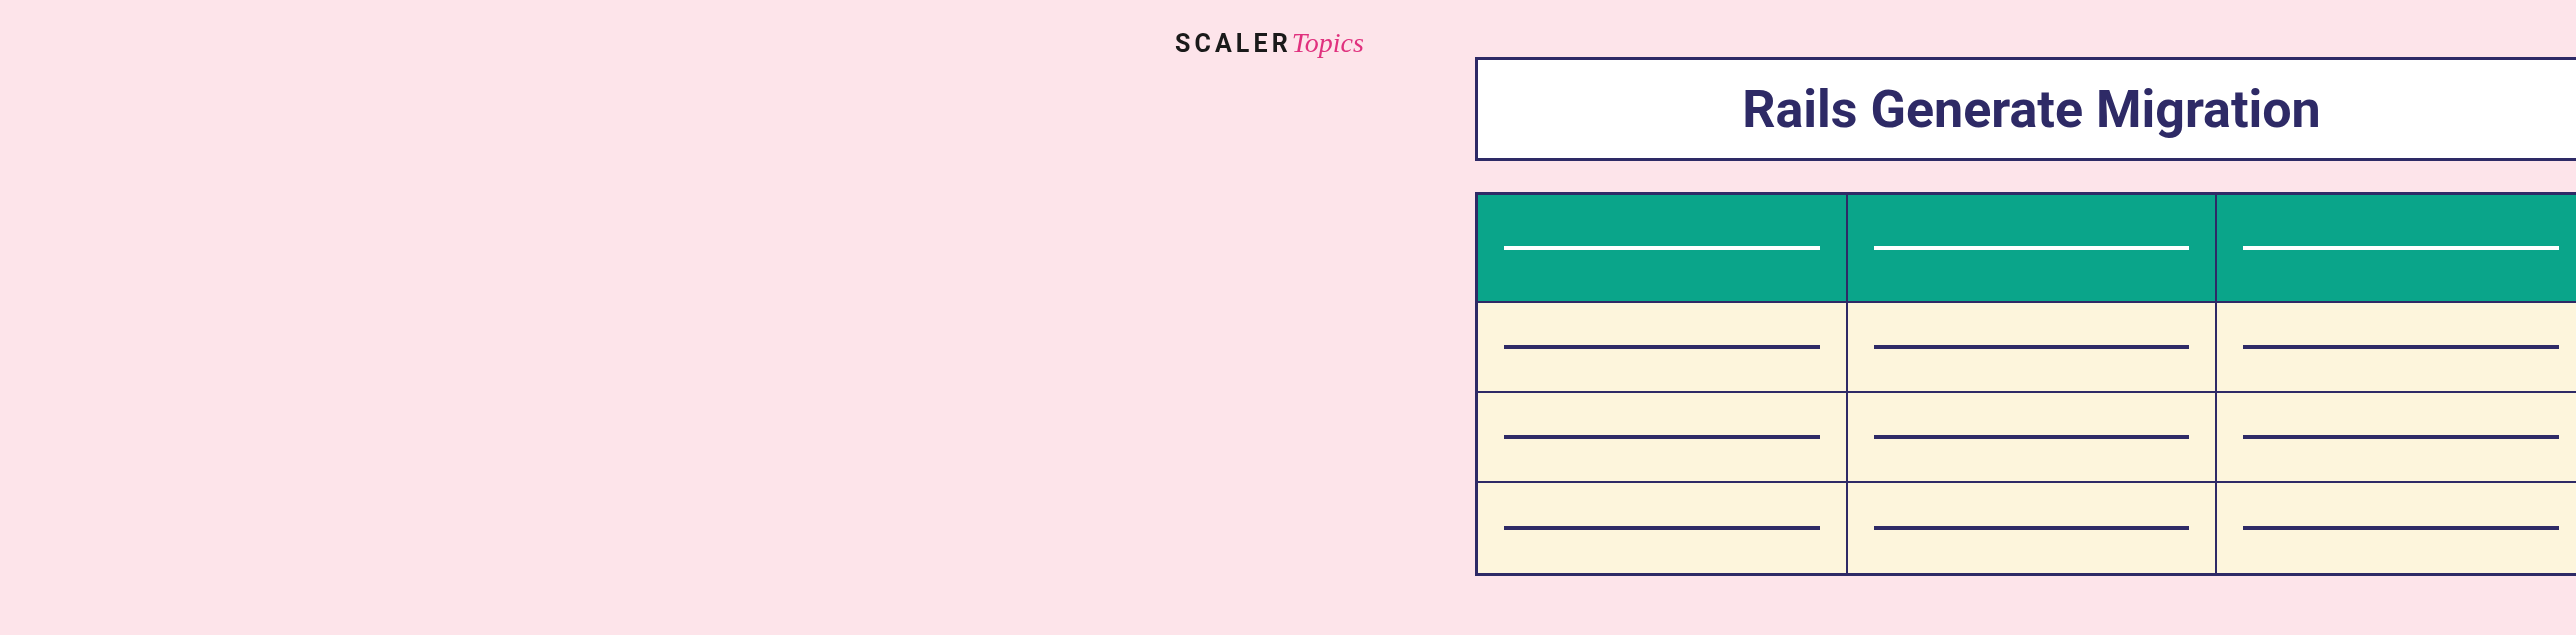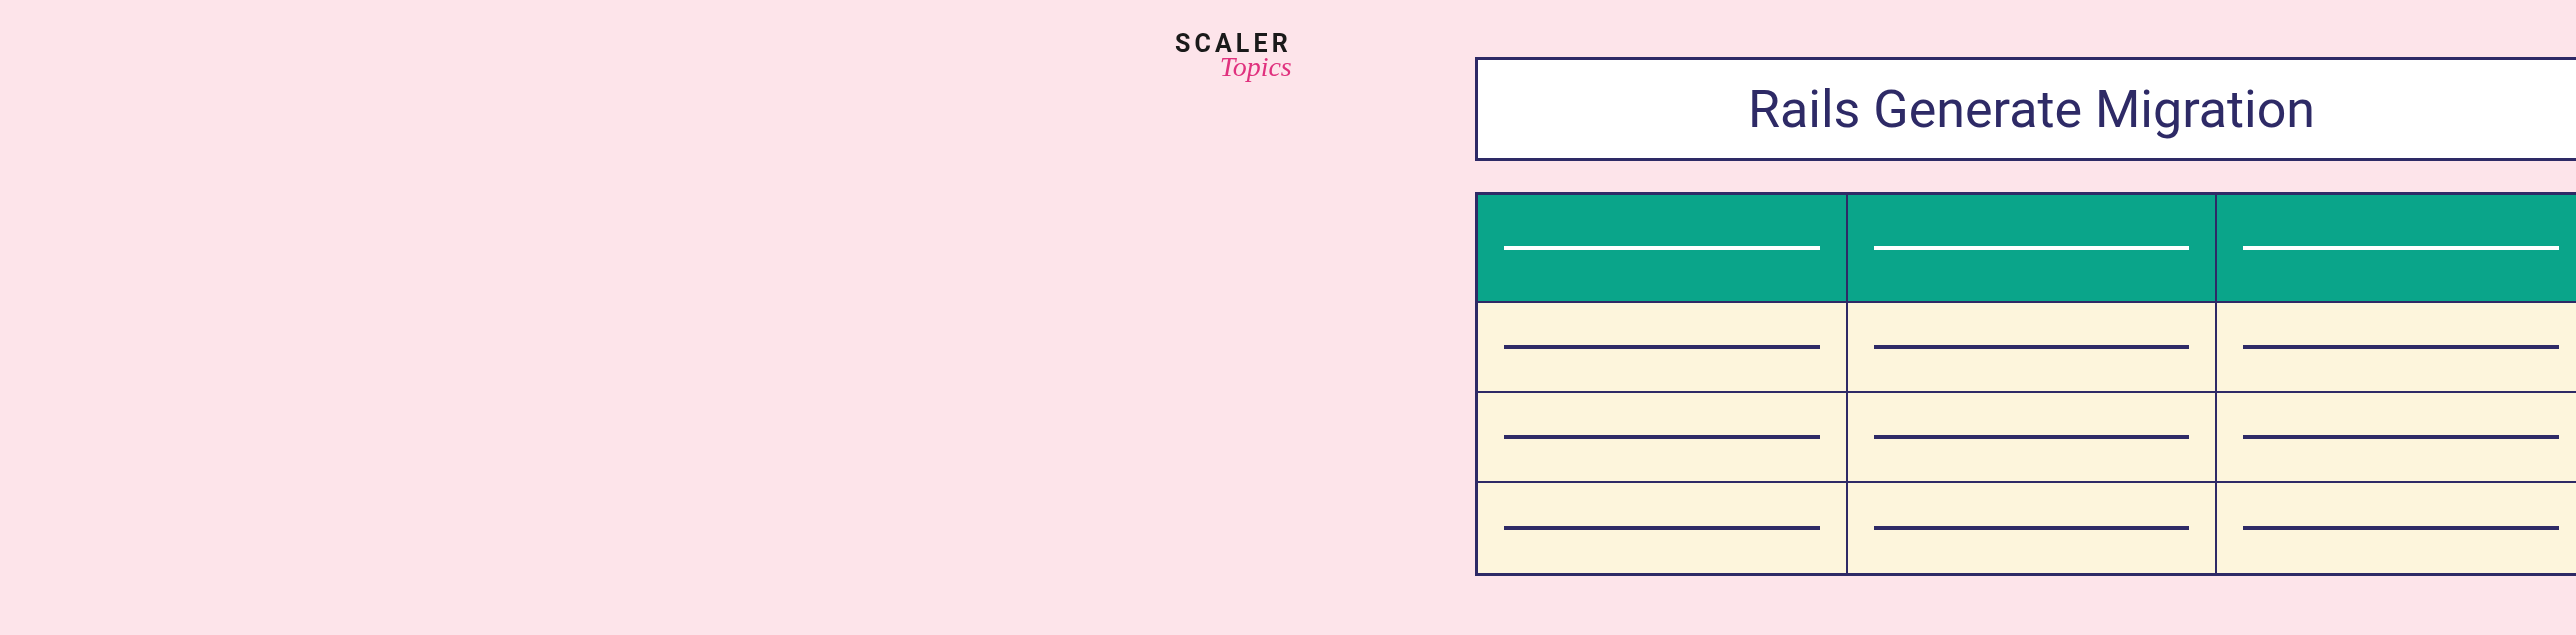--- a/index.html
+++ b/index.html
@@ -12,22 +12,21 @@
       height: 636px;
       background: #fde4ea;
       font-family: -apple-system, BlinkMacSystemFont, 'Segoe UI', Roboto, sans-serif;
       position: relative;
     }
     .logo {
       position: absolute;
       top: 31px;
       left: 1175px;
       display: flex;
-      flex-direction: column;
-      align-items: flex-end;
+      align-items: center;
     }
     .logo-scaler {
       font-weight: 700;
       font-size: 25px;
       letter-spacing: 4.1px;
       color: #1a1a1a;
       line-height: 1;
     }
     .logo-topics {
       font-family: 'Brush Script MT', cursive;
@@ -45,21 +44,21 @@
     }
     .title-box {
       border: 3.1px solid #2e2a66;
       background: #ffffff;
       padding: 18.5px 10.3px;
       text-align: center;
       margin-bottom: 31px;
     }
     .title-text {
       font-size: 52px;
-      font-weight: 400;
+      font-weight: 700;
       color: #2e2a66;
     }
     .table-container {
       border: 3.1px solid #2e2a66;
       background: #fdf5dc;
     }
     .table-row {
       display: flex;
       height: 90px;
     }

